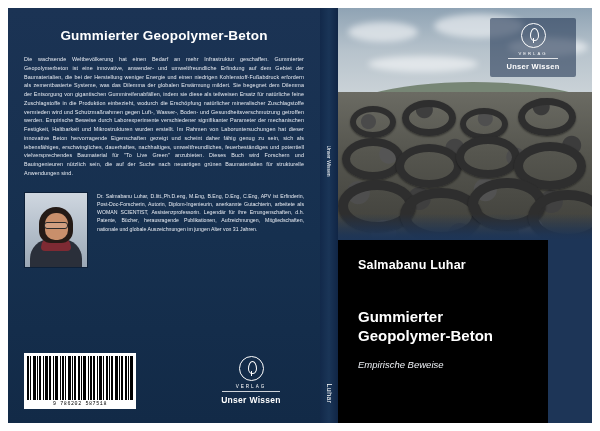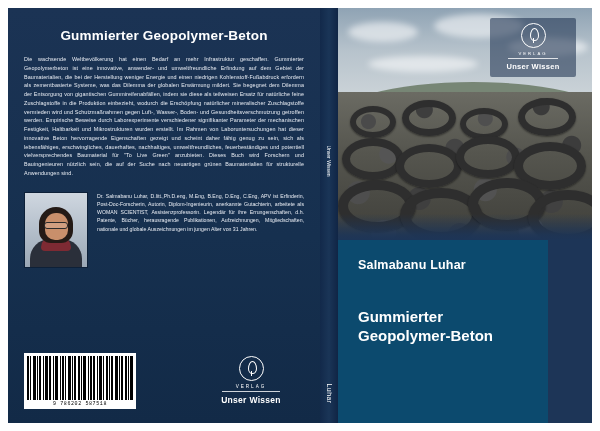--- a/index.html
+++ b/index.html
@@ -320,21 +320,21 @@
     left: 0; bottom: 0; width: 100%; height: 26px;
     background: linear-gradient(180deg, rgba(29,53,87,0) 0%, rgba(29,53,87,0.9) 80%, #1d3557 100%);
   }
 
   .front-body {
     position: absolute;
     left: 0;
     top: 232px;
     width: 210px;
     height: 183px;
-    background: #0c4a6e;
+    background: #000000;
     color: #ffffff;
     box-sizing: border-box;
     padding: 18px 20px 12px 20px;
   }
   .front-author {
     font-size: 12.5px;
     font-weight: bold;
     letter-spacing: 0.2px;
     margin-bottom: 36px;
   }
@@ -501,16 +501,17 @@
         <div class="pub-mark"></div>
         <div class="pub-verlag">VERLAG</div>
         <div class="pub-rule"></div>
         <div class="pub-name">Unser Wissen</div>
       </div>
     </div>
 
     <div class="front-body">
       <div class="front-author">Salmabanu Luhar</div>
       <div class="front-title">Gummierter Geopolymer-Beton</div>
+      <div class="front-subtitle">Empirische Beweise</div>
     </div>
   </div>
 
 </div>
 
 </body></html>

